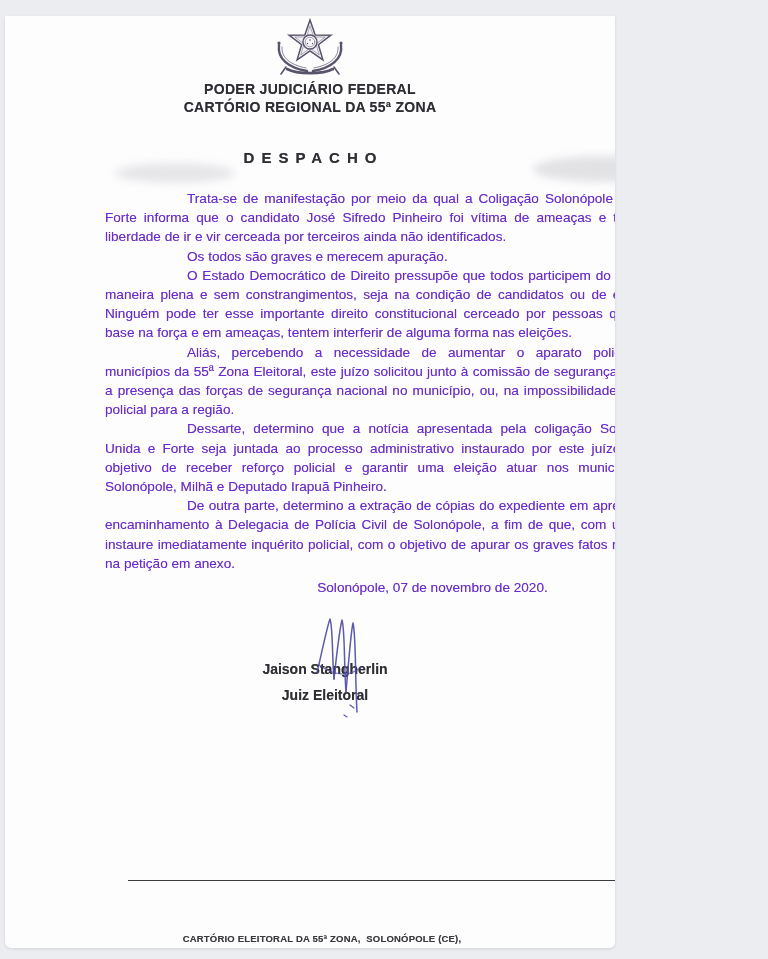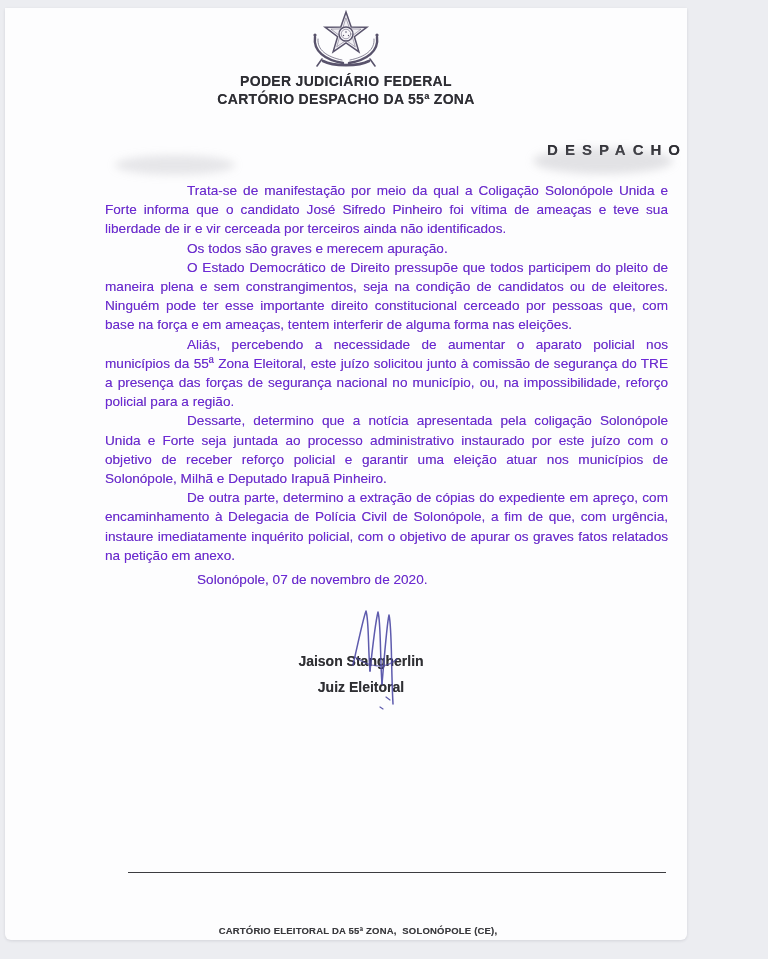--- a/index.html
+++ b/index.html
@@ -3,51 +3,51 @@
 <meta charset="utf-8">
 <style>
   html,body{margin:0;padding:0;}
   body{
     width:768px;height:959px;
     background:#ecedf1;
     font-family:"Liberation Sans","DejaVu Sans",sans-serif;
     position:relative;overflow:hidden;
   }
   .page{
-    position:absolute;left:5px;top:8px;
-    width:682px;height:932px;
+    position:absolute;left:5px;top:16px;
+    width:610px;height:932px;
     background:#fdfdfe;
     border-radius:0 0 6px 6px;
     box-shadow:0 1px 3px rgba(40,40,60,.12);
     overflow:hidden;
   }
   
   .smudge{position:absolute;border-radius:50%;filter:blur(4px);pointer-events:none;}
   .smudge.s1{left:110px;top:147px;width:120px;height:20px;background:rgba(150,150,158,.22);}
   .smudge.s2{left:528px;top:140px;width:140px;height:26px;background:rgba(150,150,158,.26);}
   .emblem{display:block;margin:1px auto 0;}
   .letterhead{
     margin-top:3px;text-align:center;
     font-weight:bold;font-size:14px;line-height:18px;
     color:#2e2e34;letter-spacing:.3px;
     text-shadow:0 0 .4px rgba(46,46,52,.6);
   }
   .doc-title{
-    margin-top:33px;text-align:right;
+    margin-top:33px;text-align:center;
     font-weight:bold;font-size:15px;letter-spacing:7px;text-indent:7px;
     color:#2e2e34;text-shadow:0 0 .4px rgba(46,46,52,.6);
   }
   .doc-body{
     margin:23px 0 0 100px;width:563px;
     font-size:13.6px;line-height:19.2px;
     color:#6d28d9;text-align:justify;
     text-shadow:0 0 .4px rgba(60,60,64,.45);
   }
   .doc-body p{margin:0;text-indent:82px;}
-  p.date-line{margin-top:5px;text-indent:92px;text-align:left;}
+  p.date-line{margin-top:5px;text-indent:92px;text-align:center;}
   .sig-area{
     position:relative;margin-top:64px;height:100px;
     text-align:center;transform:translateX(15px);
     color:#2f2f33;
   }
   .sig-name,.sig-role{font-weight:bold;font-size:14px;line-height:17px;text-shadow:0 0 .4px rgba(46,46,52,.55);}
   .sig-role{margin-top:9px;}
   .sig-svg{position:absolute;left:50%;top:-46px;transform:translateX(-10px);}
   .doc-footer{position:absolute;left:0;top:864px;width:100%;}
   .footer-rule{border:none;border-top:1.7px solid #3c3c40;width:538px;margin:0 0 4px 123px;}
@@ -88,21 +88,21 @@
       <circle cx="42.5" cy="26.5" r="0.7" fill="#423c58" stroke="none"></circle>
       <circle cx="47.5" cy="26.5" r="0.7" fill="#423c58" stroke="none"></circle>
     </g>
   </svg>
 
   <div class="letterhead">
 
       <div>PODER JUDICIÁRIO FEDERAL</div>
 
 
-      <div>CARTÓRIO DESPACHO DA 55ª ZONA</div>
+      <div>CARTÓRIO REGIONAL DA 55ª ZONA</div>
     </div>
 
   <div class="doc-title">DESPACHO</div>
 
   <div class="doc-body">
     <div>
 
         <p>Trata-se de manifestação por meio da qual a Coligação Solonópole Unida e Forte informa que o candidato José Sifredo Pinheiro foi vítima de ameaças e teve sua liberdade de ir e vir cerceada por terceiros ainda não identificados.</p>
 
         <p>Os todos são graves e merecem apuração.</p>

